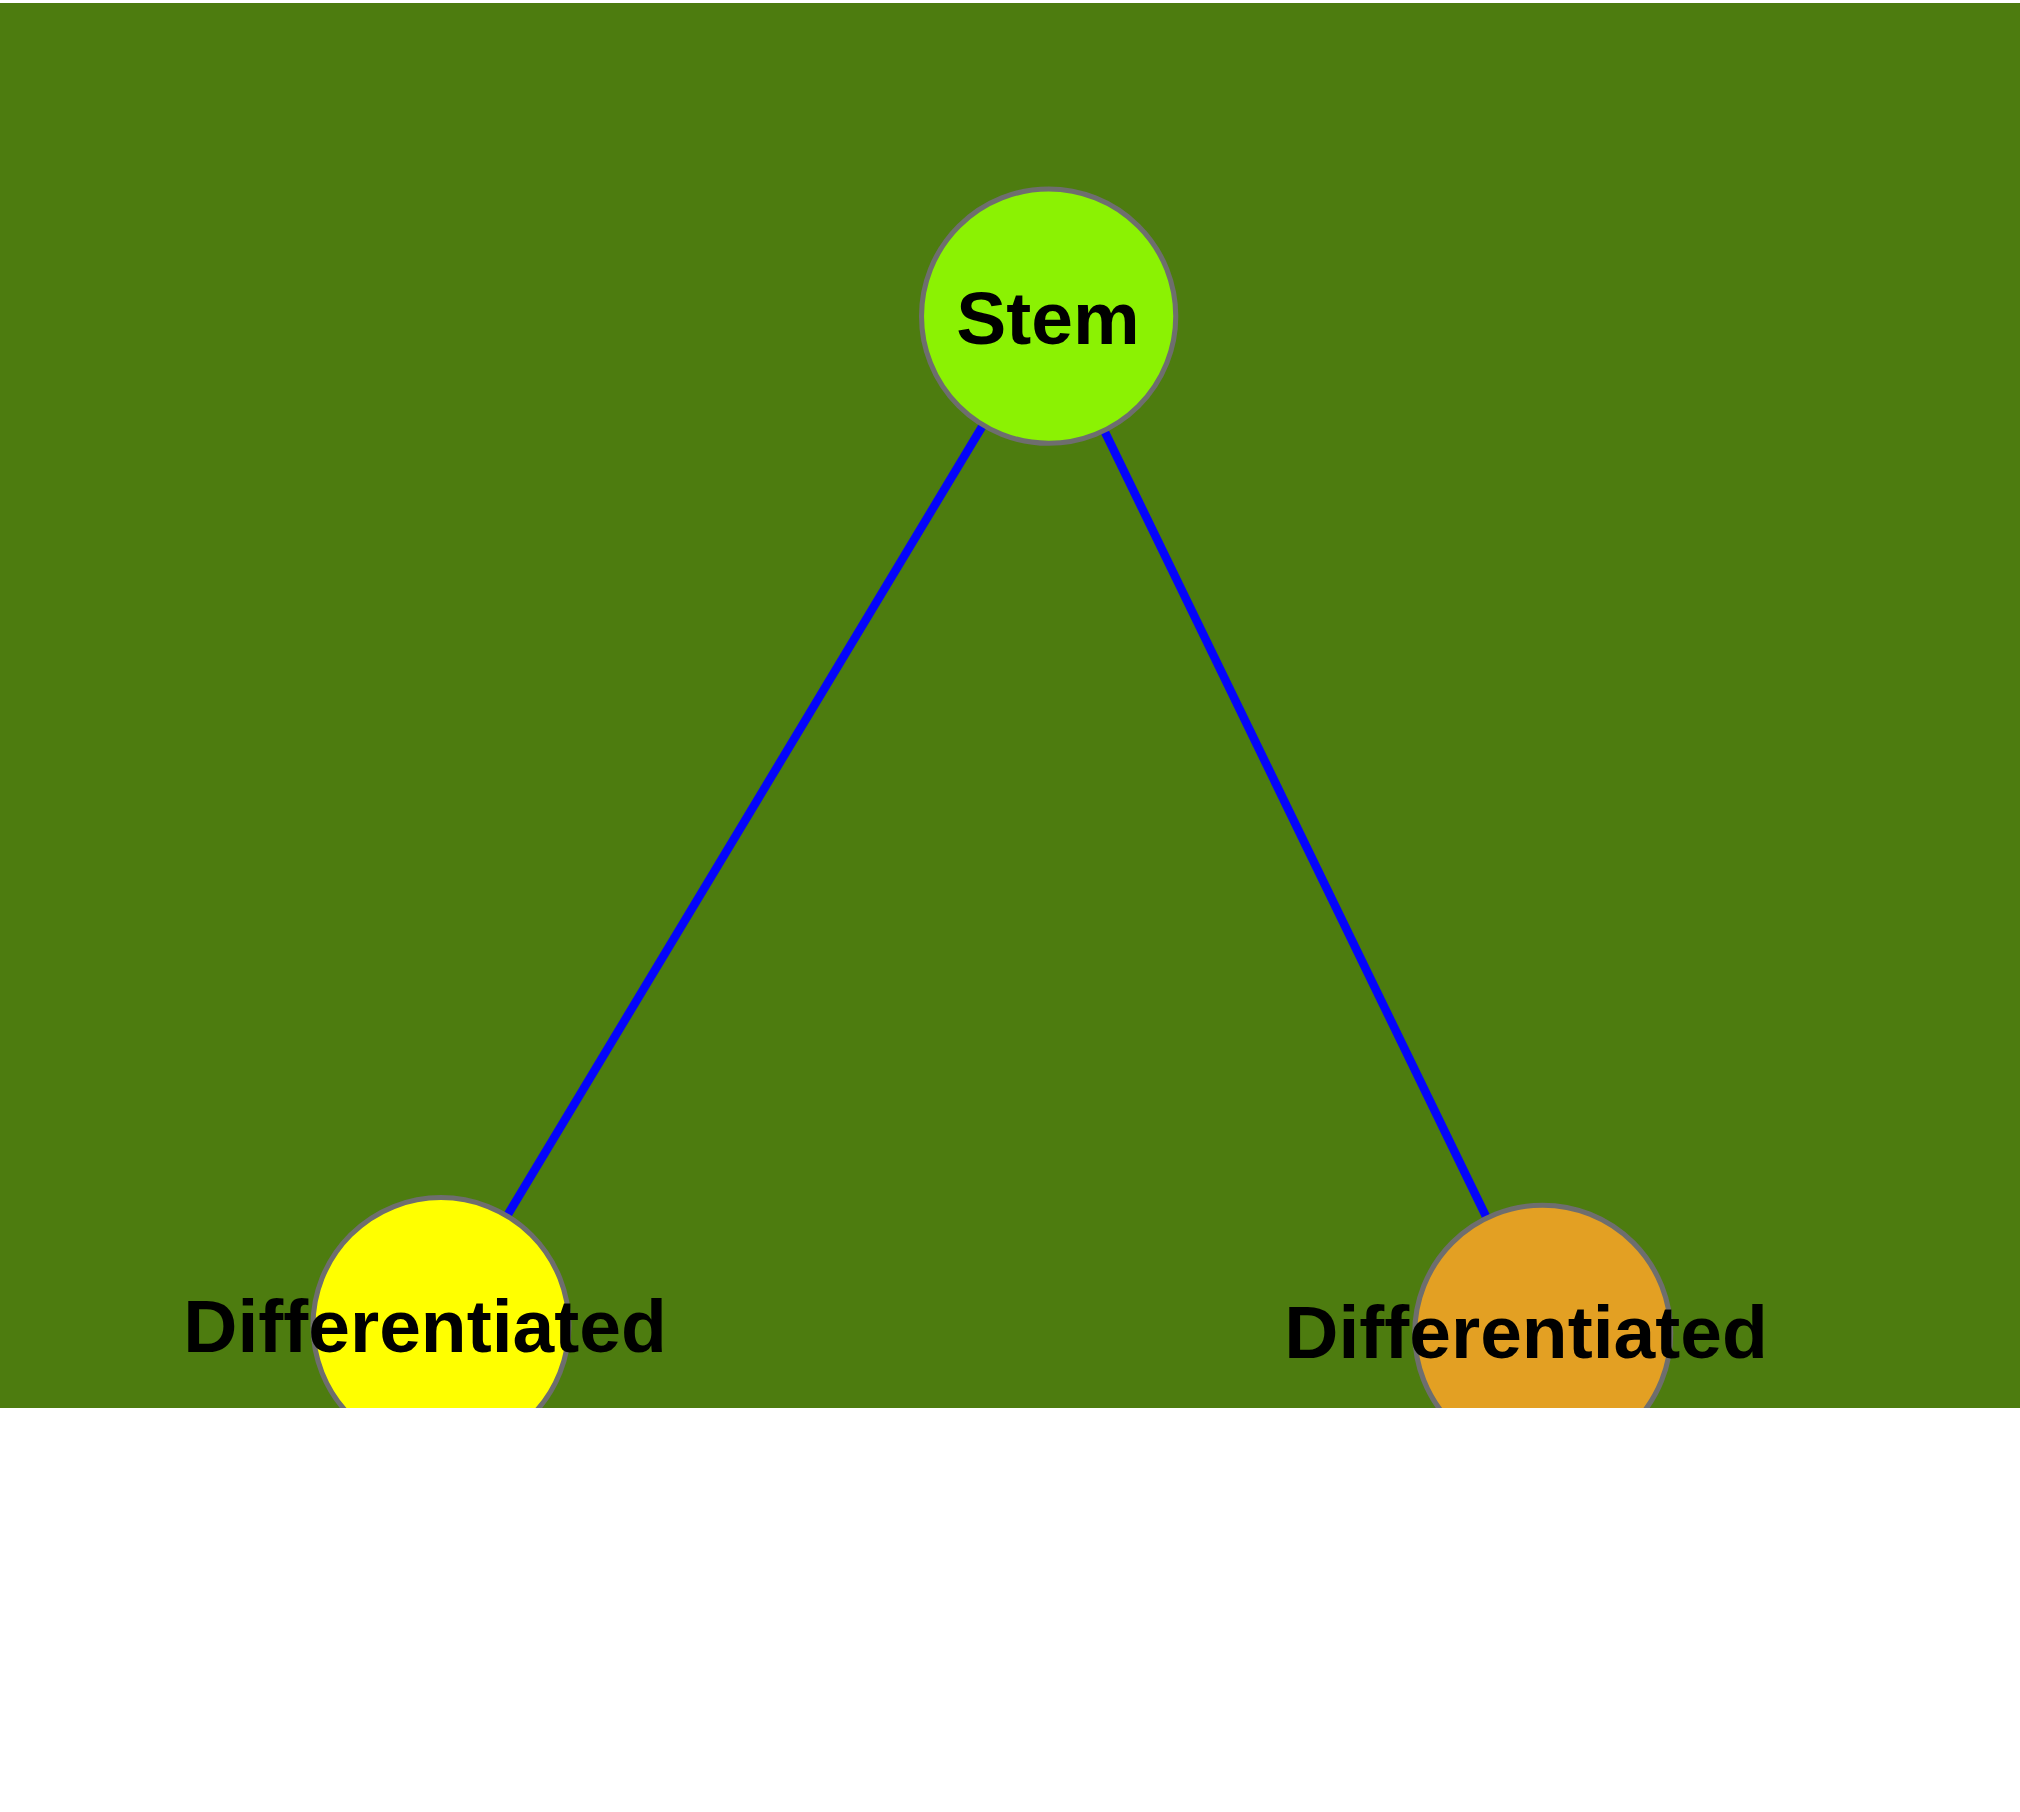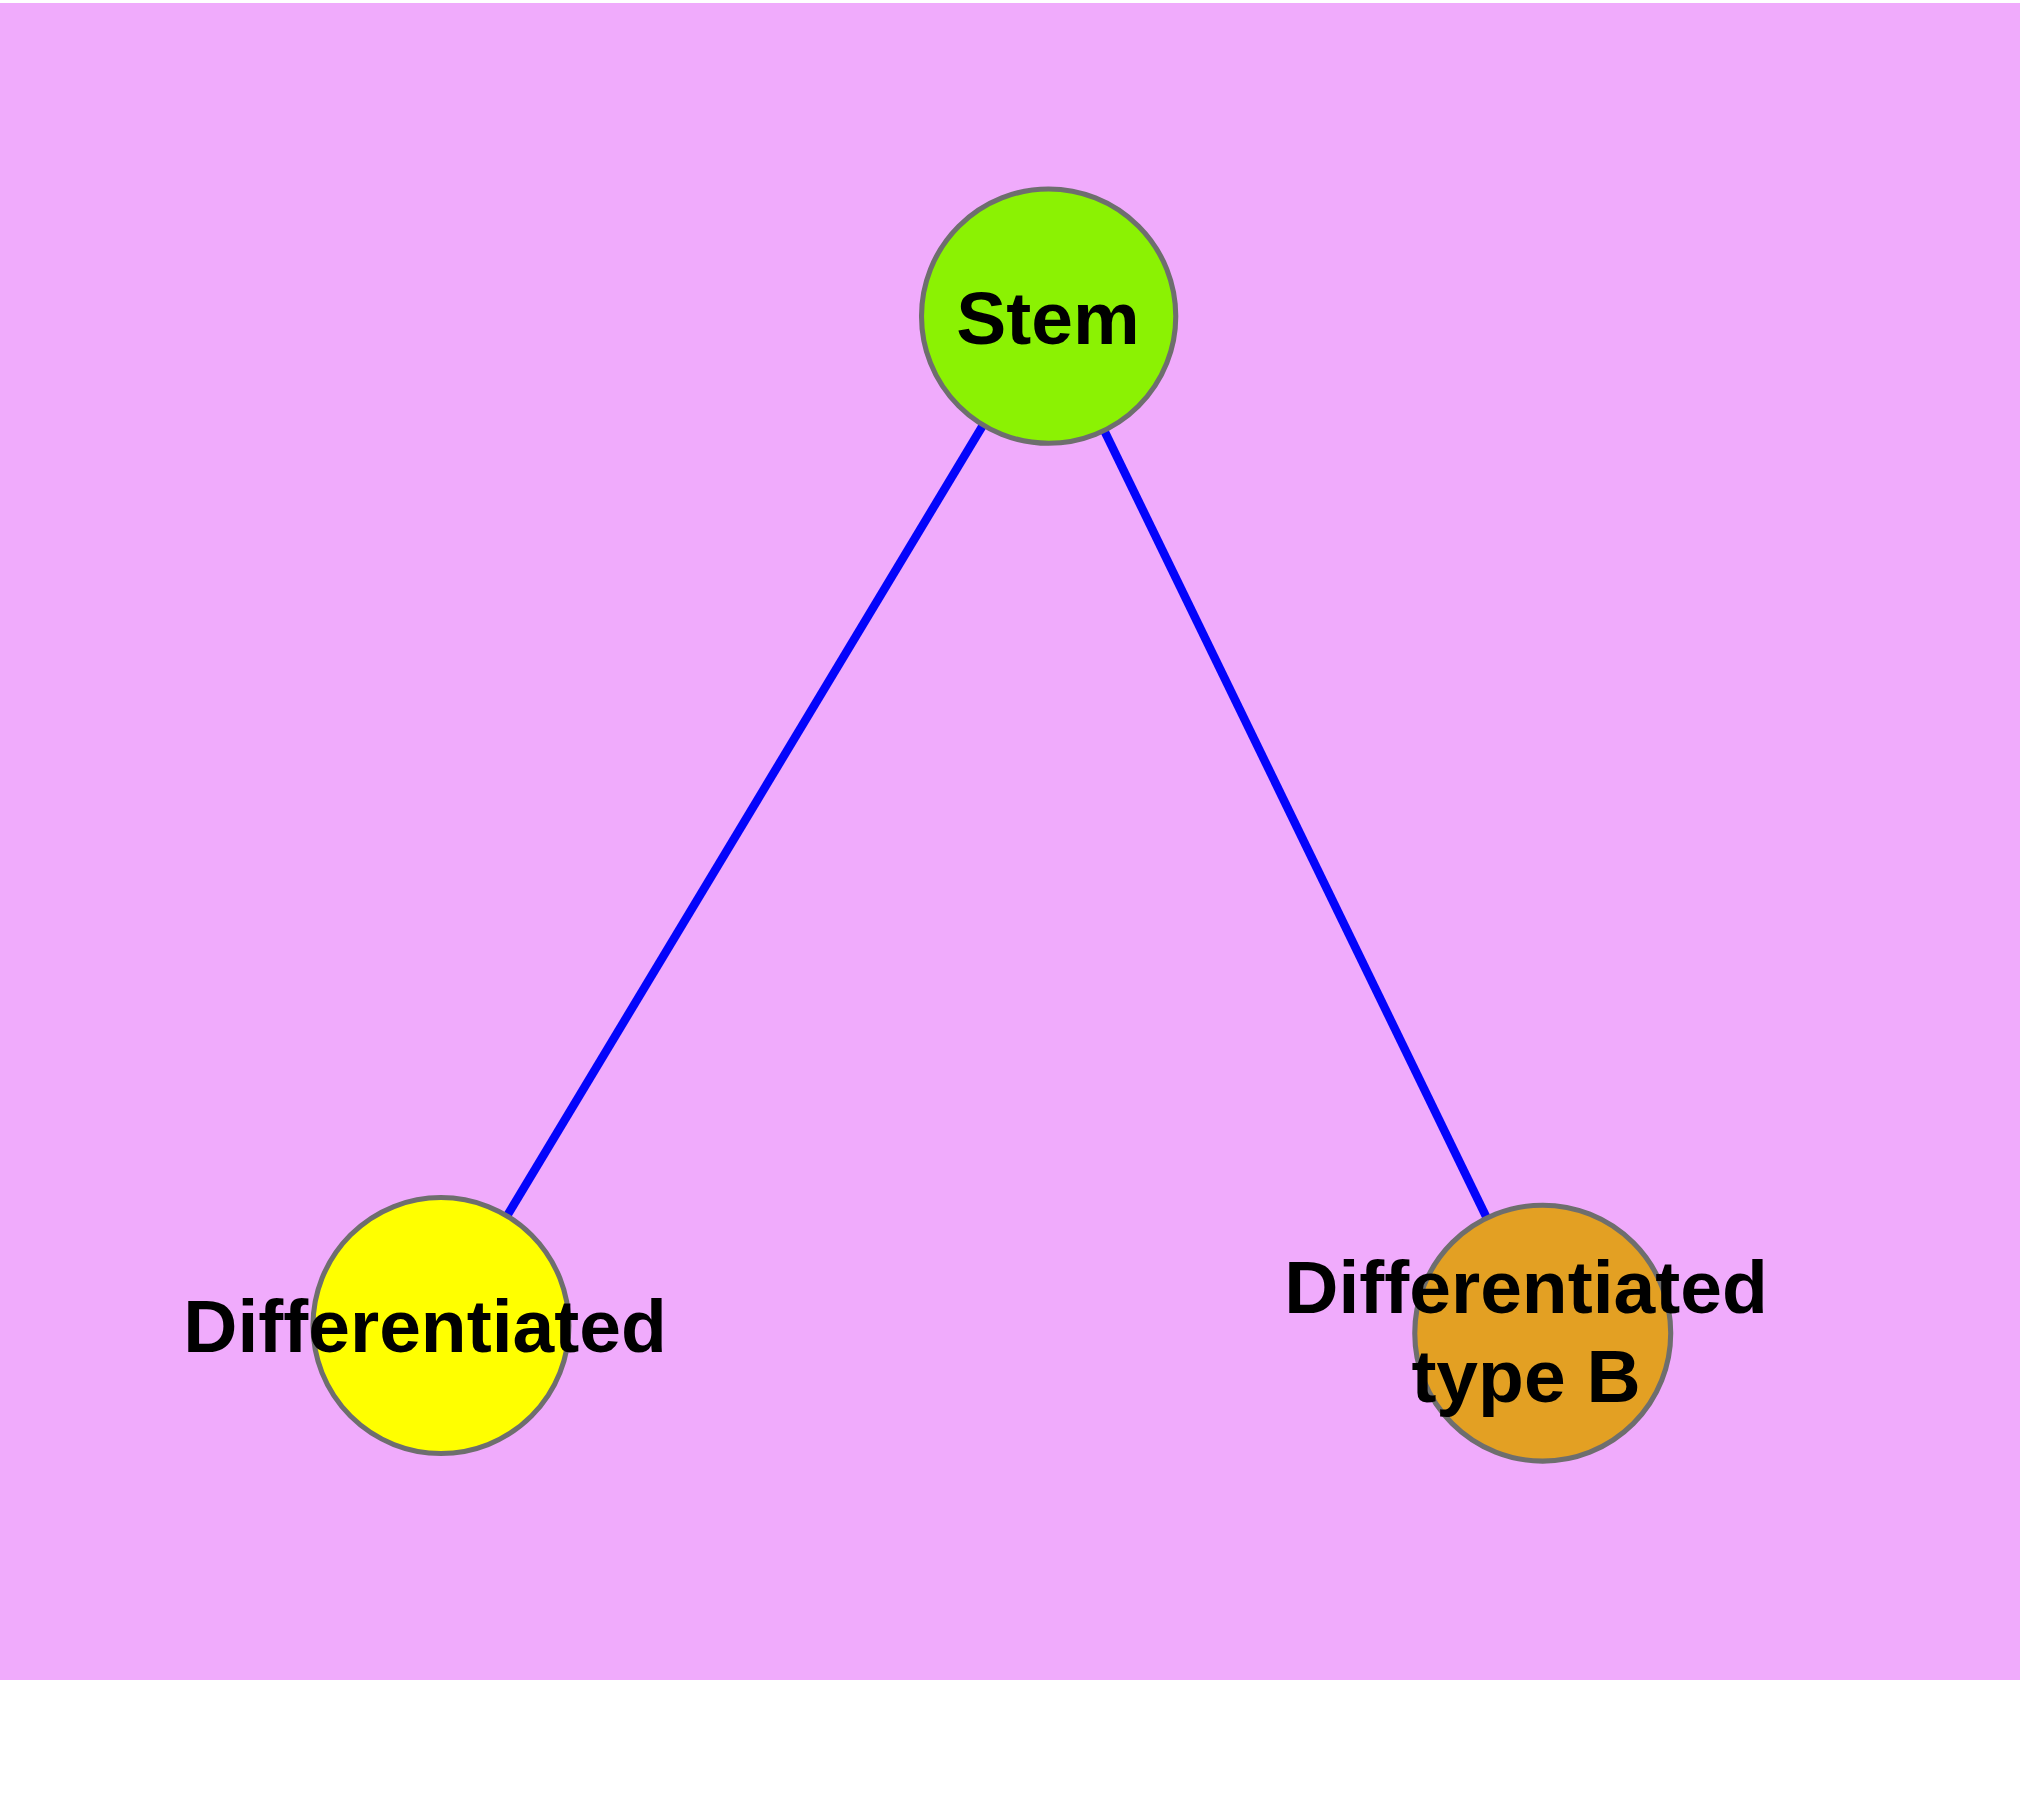--- a/index.html
+++ b/index.html
@@ -3,22 +3,22 @@
 <meta charset="utf-8">
 <style>
   html, body {
     margin: 0;
     padding: 0;
     font-family: "Liberation Sans", sans-serif;
   }
   .canvas {
     position: relative;
     width: 2021px;
-    height: 1680px;
-    background: #f0abfc;
+    height: 1408px;
+    background: #4d7c0f;
     overflow: hidden;
   }
   .top-border {
     position: absolute;
     top: 0;
     left: 0;
     width: 100%;
     height: 3.4px;
     background: #ffffff;
   }
@@ -68,16 +68,15 @@
   <div class="node-label label-stem">
     <span>Stem</span>
   </div>
 
   <div class="node-label label-type-a">
     <span>Differentiated</span>
   </div>
 
   <div class="node-label label-type-b">
     <span>Differentiated</span>
-    <span>type B</span>
   </div>
 </div>
 
 
 </body></html>

